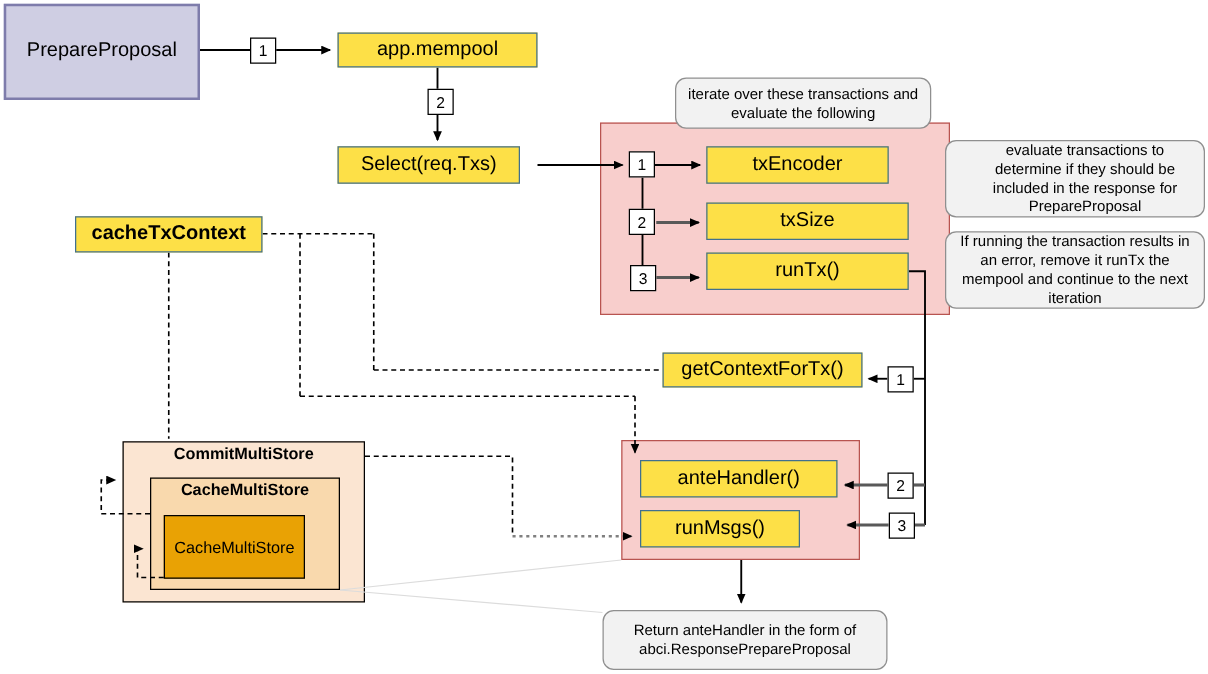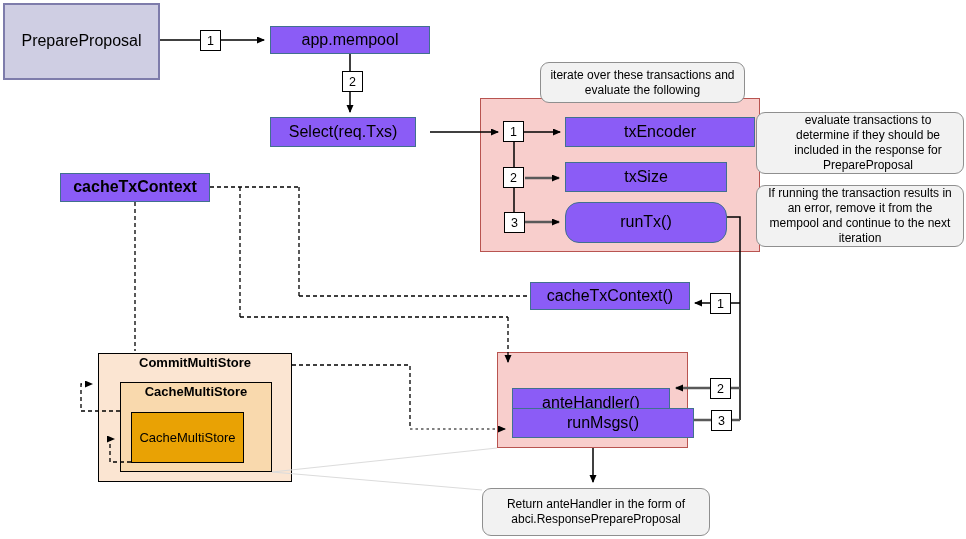--- a/index.html
+++ b/index.html
@@ -5,21 +5,21 @@
   html,body{margin:0;padding:0;background:#fff;}
   .stage{
     position:relative;width:966px;height:539px;background:#ffffff;
     font-family:"Liberation Sans", sans-serif;color:#000;overflow:hidden;
   }
   .abs{position:absolute;box-sizing:border-box;}
   .node{
     position:absolute;box-sizing:border-box;display:flex;align-items:center;justify-content:center;
     text-align:center;font-size:16px;line-height:1.15;
   }
-  .blue{background:#8b5cf6;border:1px solid #41708F;}
+  .blue{background:#fde047;border:1px solid #41708F;}
   .lavender{background:#CFCEE3;border:2px solid #7E7CAB;}
   .pinkbox{background:#F8CECC;border:1px solid #B85450;}
   .badge{
     position:absolute;box-sizing:border-box;width:21px;height:21px;background:#fff;border:1px solid #000;
     display:flex;align-items:center;justify-content:center;font-size:12.5px;z-index:6;
   }
   .note{
     position:absolute;box-sizing:border-box;background:#F2F2F2;border:1px solid #8f8f8f;border-radius:9px;
     display:flex;align-items:center;justify-content:center;text-align:center;
     font-size:12px;line-height:1.25;padding:4px 8px;z-index:6;
@@ -95,41 +95,41 @@
   </div>
 
   <div class="node blue topnode" style="left:270px;top:117px;width:146px;height:30px;">
     <span>Select(req.Txs)</span>
   </div>
 
   <div class="node blue topnode" style="left:60px;top:173px;width:150px;height:29px;font-weight:bold;">
     <span>cacheTxContext</span>
   </div>
 
-  <div class="node blue topnode" style="left:565px;top:117px;width:190px;height:30px;">
+  <div class="node blue topnode" style="left:565px;top:117px;width:146px;height:30px;">
     <span>txEncoder</span>
   </div>
 
   <div class="node blue topnode" style="left:565px;top:162px;width:162px;height:30px;">
     <span>txSize</span>
   </div>
 
-  <div class="node blue topnode" style="left:565px;top:202px;width:162px;height:41px;border-radius:14px;">
+  <div class="node blue topnode" style="left:565px;top:202px;width:162px;height:30px;">
     <span>runTx()</span>
   </div>
 
   <div class="node blue topnode" style="left:530px;top:282px;width:160px;height:28px;">
-    <span>cacheTxContext()</span>
+    <span>getContextForTx()</span>
   </div>
 
-  <div class="node blue topnode" style="left:512px;top:368px;width:158px;height:30px;margin-top:20px;">
+  <div class="node blue topnode" style="left:512px;top:368px;width:158px;height:30px;">
     <span>anteHandler()</span>
   </div>
 
-  <div class="node blue topnode" style="left:512px;top:408px;width:182px;height:30px;">
+  <div class="node blue topnode" style="left:512px;top:408px;width:128px;height:30px;">
     <span>runMsgs()</span>
   </div>
 
   <div class="badge" style="left:200px;top:30px;">
     <span>1</span>
   </div>
   <div class="badge" style="left:342px;top:71px;">
     <span>2</span>
   </div>
   <div class="badge" style="left:503px;top:121px;">
@@ -151,19 +151,19 @@
     <span>3</span>
   </div>
 
   <div class="note" style="left:540px;top:62px;width:205px;height:41px;">
     <span>iterate over these transactions and evaluate the following</span>
   </div>
   <div class="note" style="left:756px;top:112px;width:208px;height:62px;padding-left:24px;">
     <span>evaluate transactions to determine if they should be included in the response for PrepareProposal</span>
   </div>
   <div class="note" style="left:756px;top:185px;width:208px;height:62px;">
-    <span>If running the transaction results in an error, remove it from the mempool and continue to the next iteration</span>
+    <span>If running the transaction results in an error, remove it runTx the mempool and continue to the next iteration</span>
   </div>
   <div class="note" style="left:482px;top:488px;width:228px;height:48px;">
     <span>Return anteHandler in the form of abci.ResponsePrepareProposal</span>
   </div>
 
 </div>
 
 </body></html>

